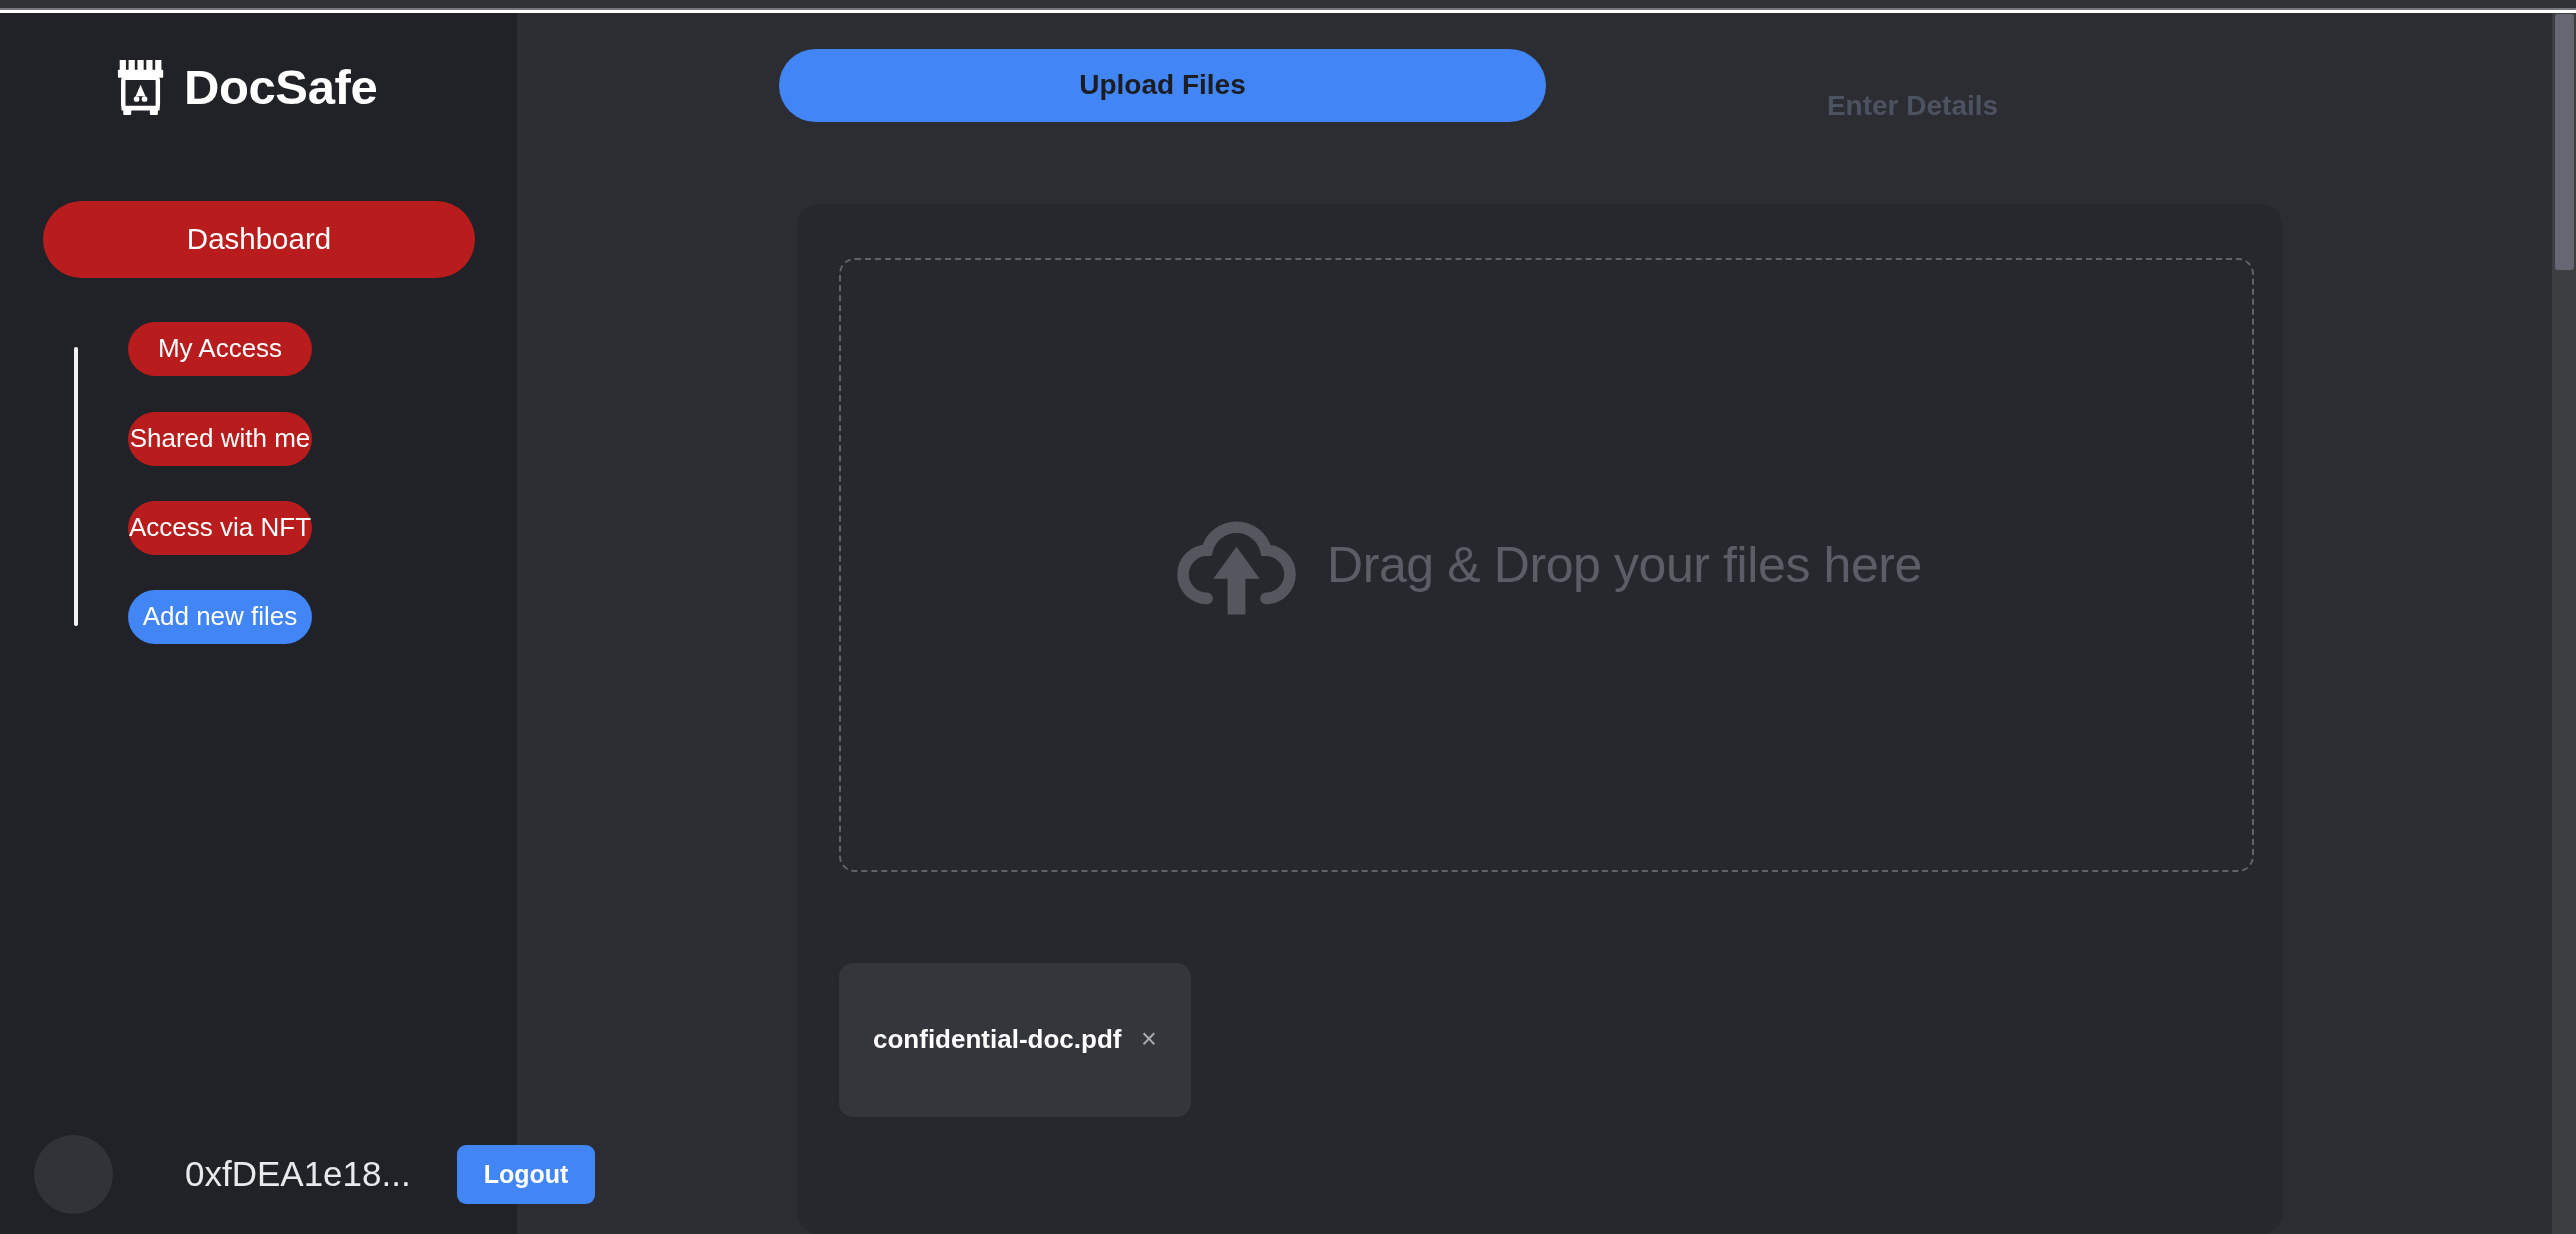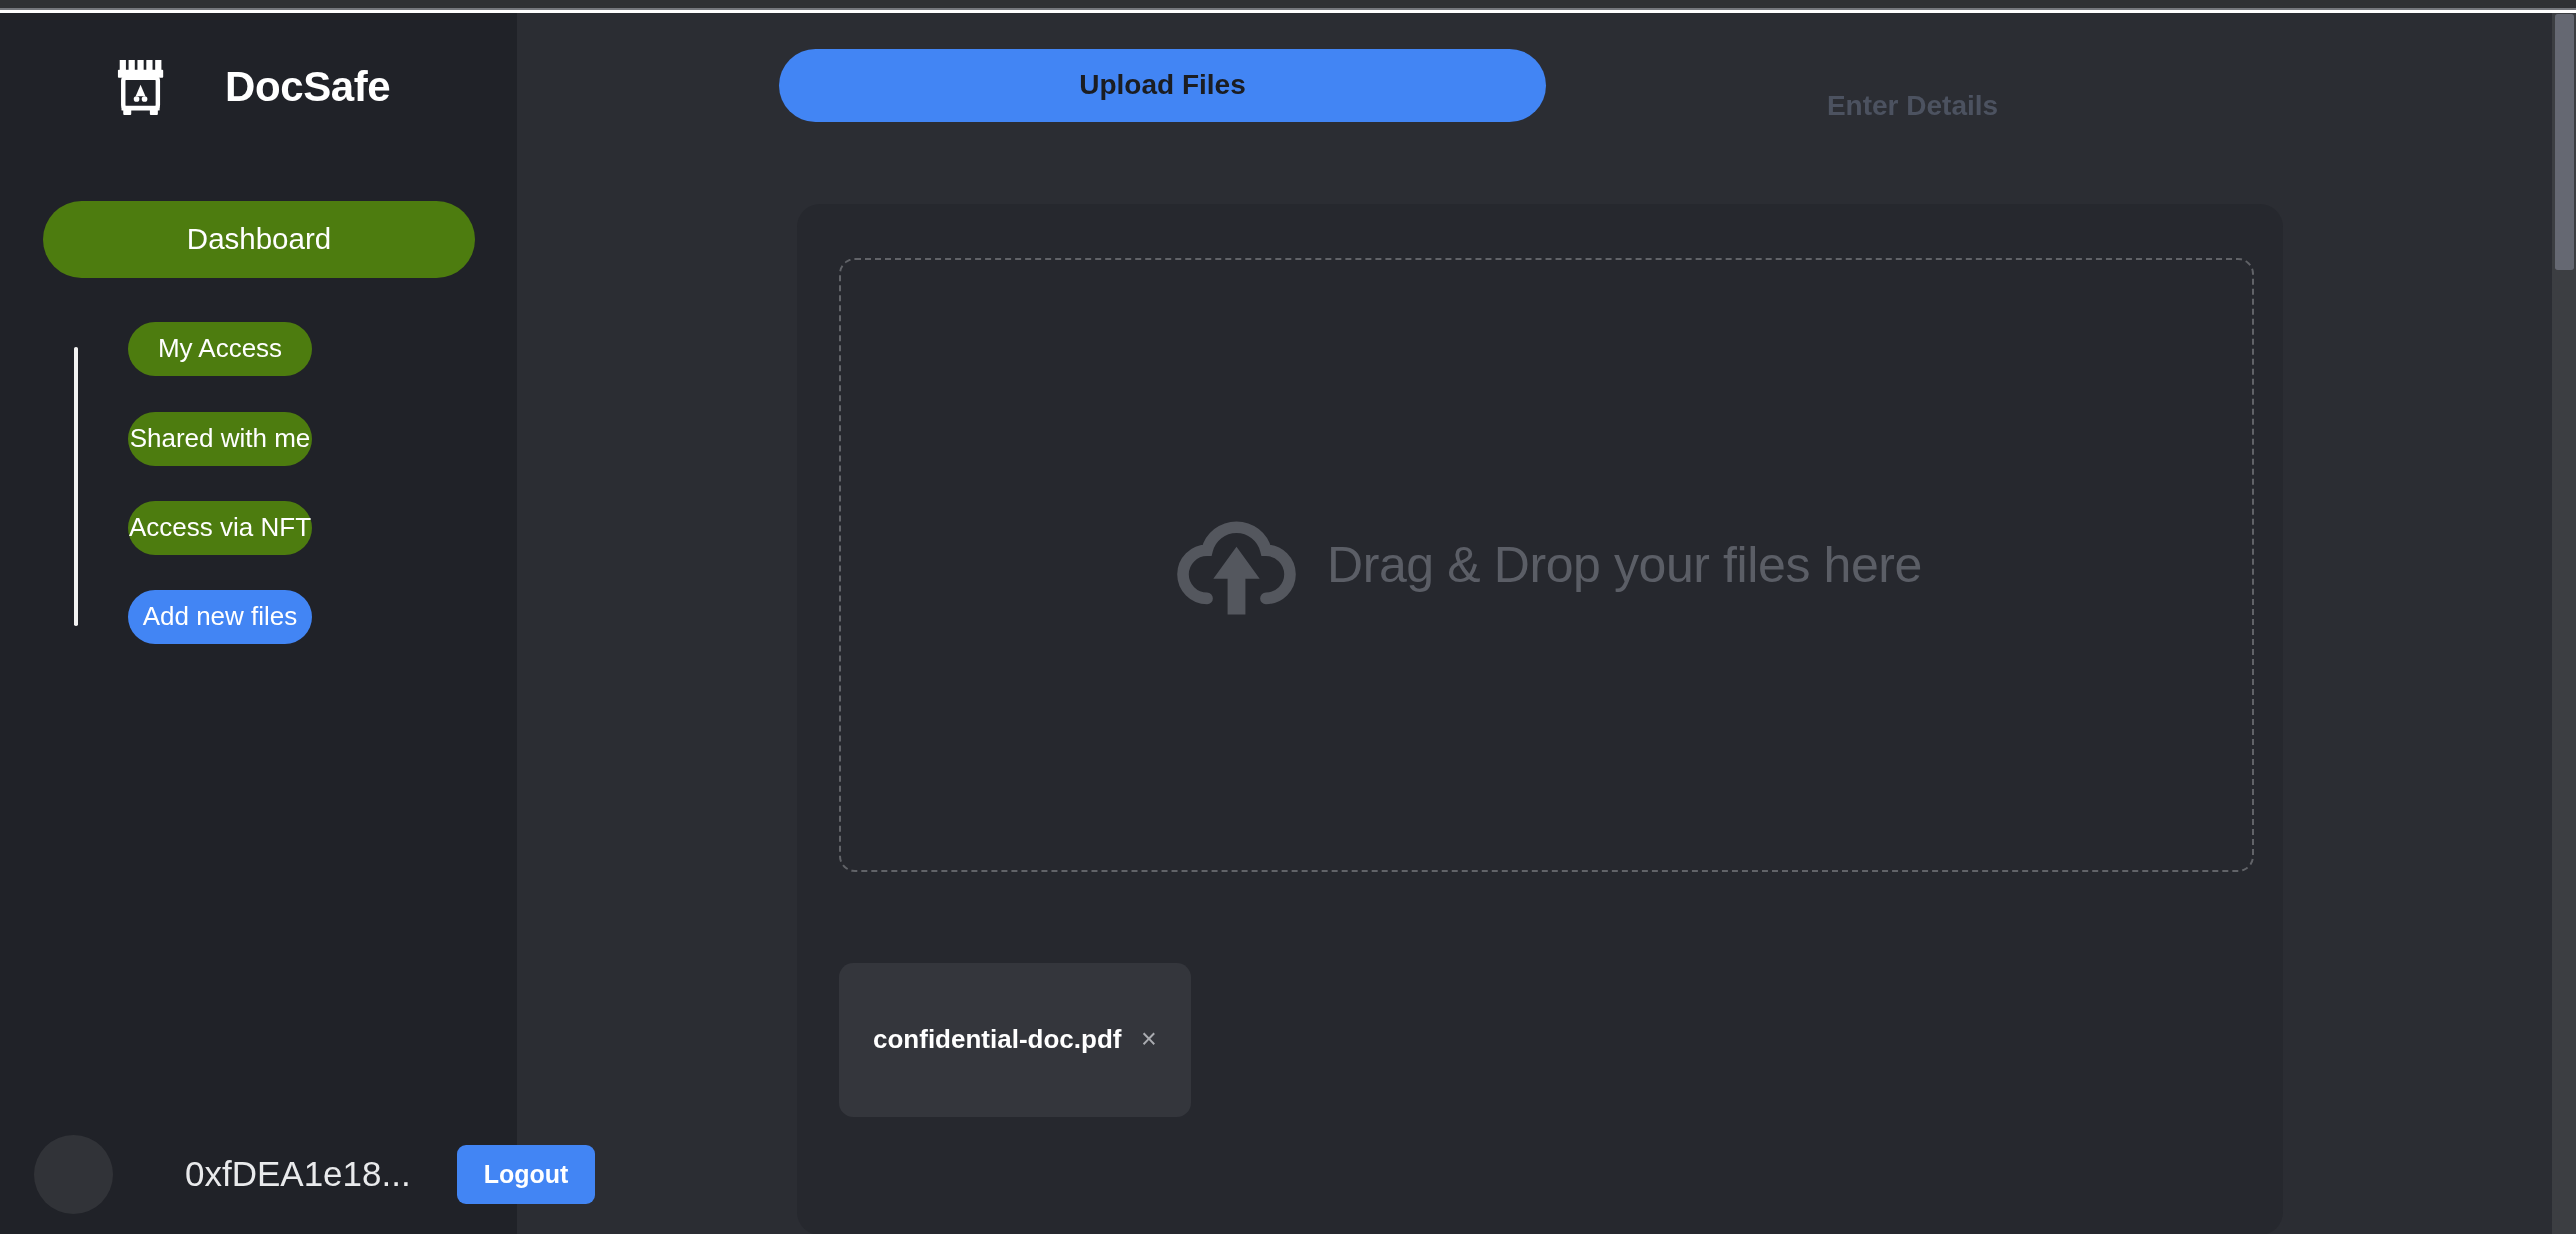--- a/index.html
+++ b/index.html
@@ -44,37 +44,36 @@
     position: absolute;
     left: 116px;
     top: 47px;
     display: flex;
     align-items: center;
     gap: 18px;
   }
   #brand .logo-mark { width: 50px; height: 55px; display: block; }
   #brand .brand-text {
     color: #ffffff;
-    font-size: 42px;
+    font-size: 49px;
     font-weight: 700;
     letter-spacing: -0.4px;
     line-height: 1;
-    margin-left: 41px;
   }
 
   .nav-pill {
     position: absolute;
     display: flex;
     align-items: center;
     justify-content: center;
     border-radius: 894px;
     color: #ffffff;
     font-size: 26px;
     font-weight: 400;
-    background: #4d7c0f;
+    background: #b91c1c;
     cursor: pointer;
     user-select: none;
   }
   #nav-dashboard {
     left: 43px; top: 188px;
     width: 432px; height: 77px;
     font-size: 29.5px;
   }
 
   #nav-tree-line {

